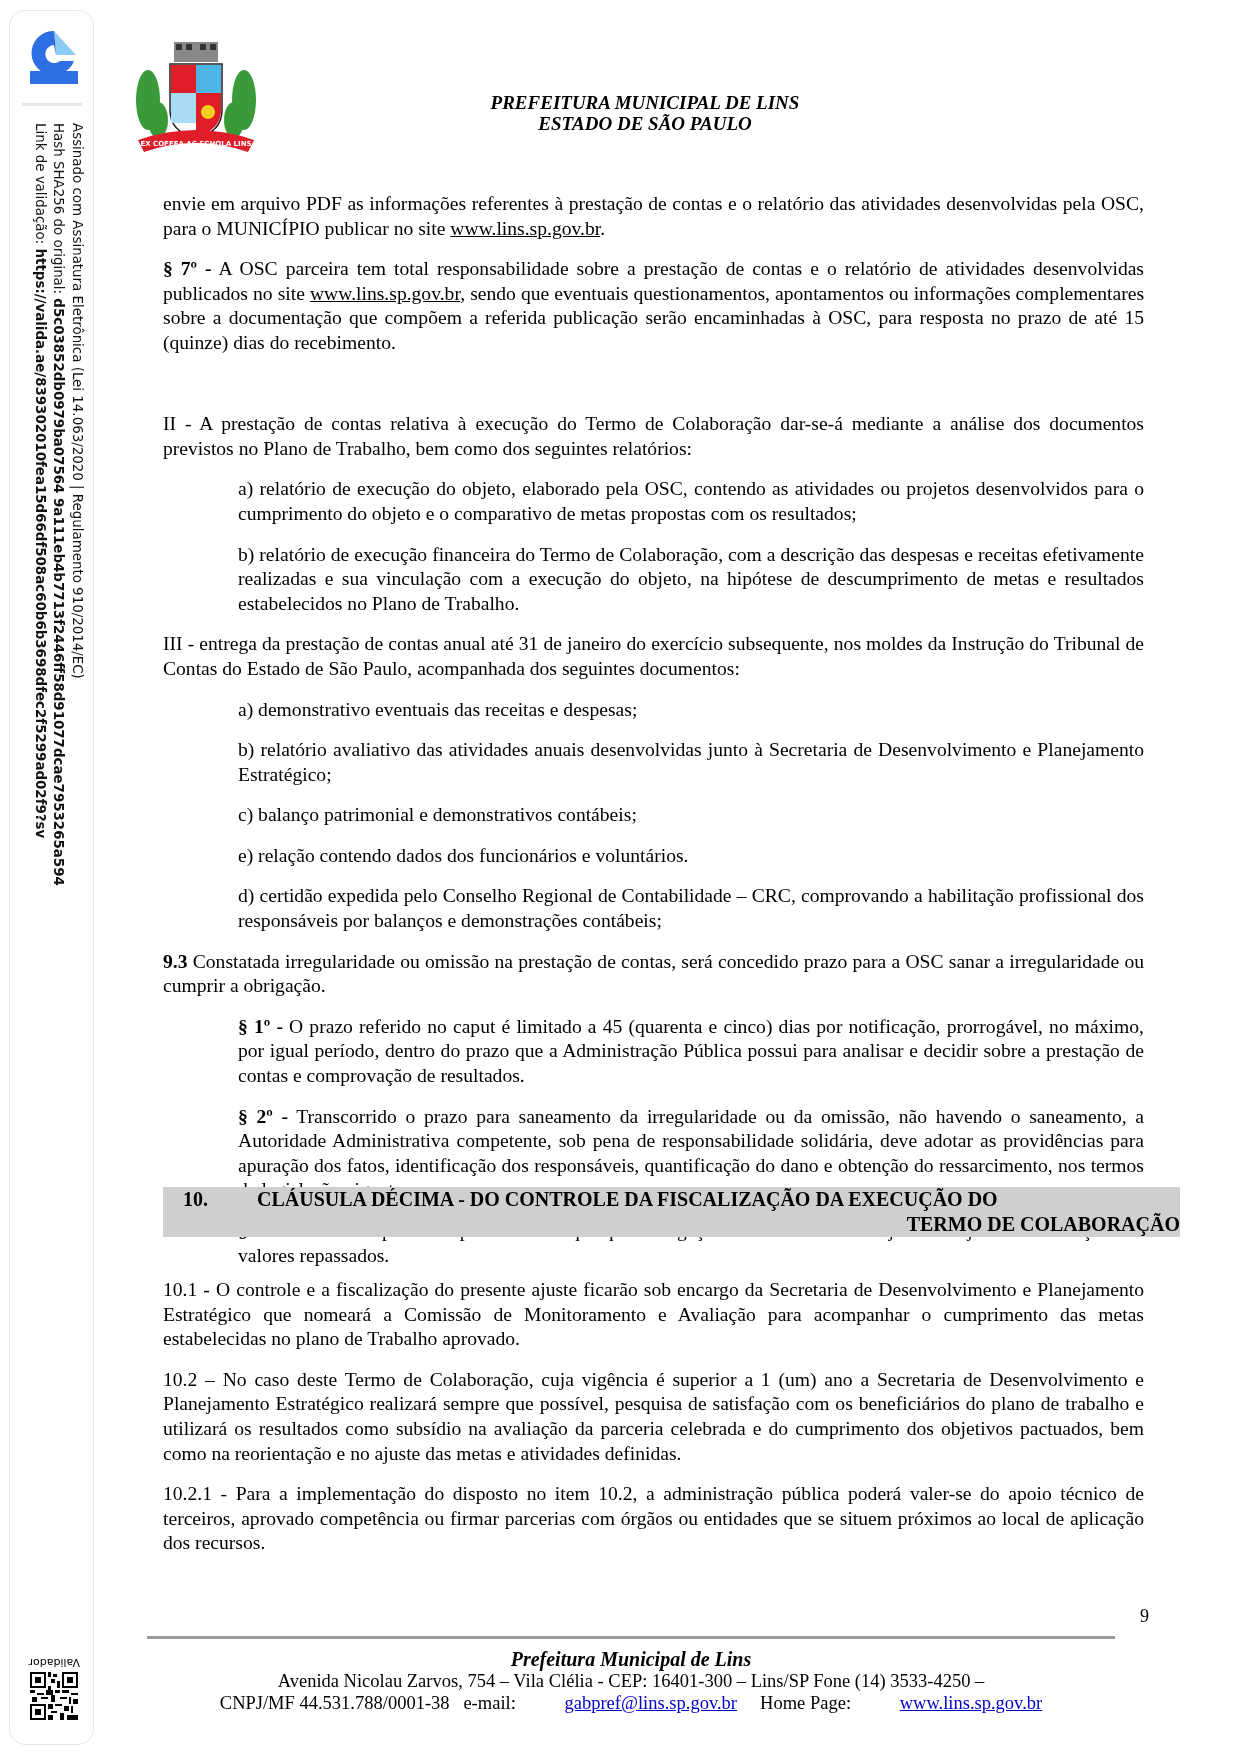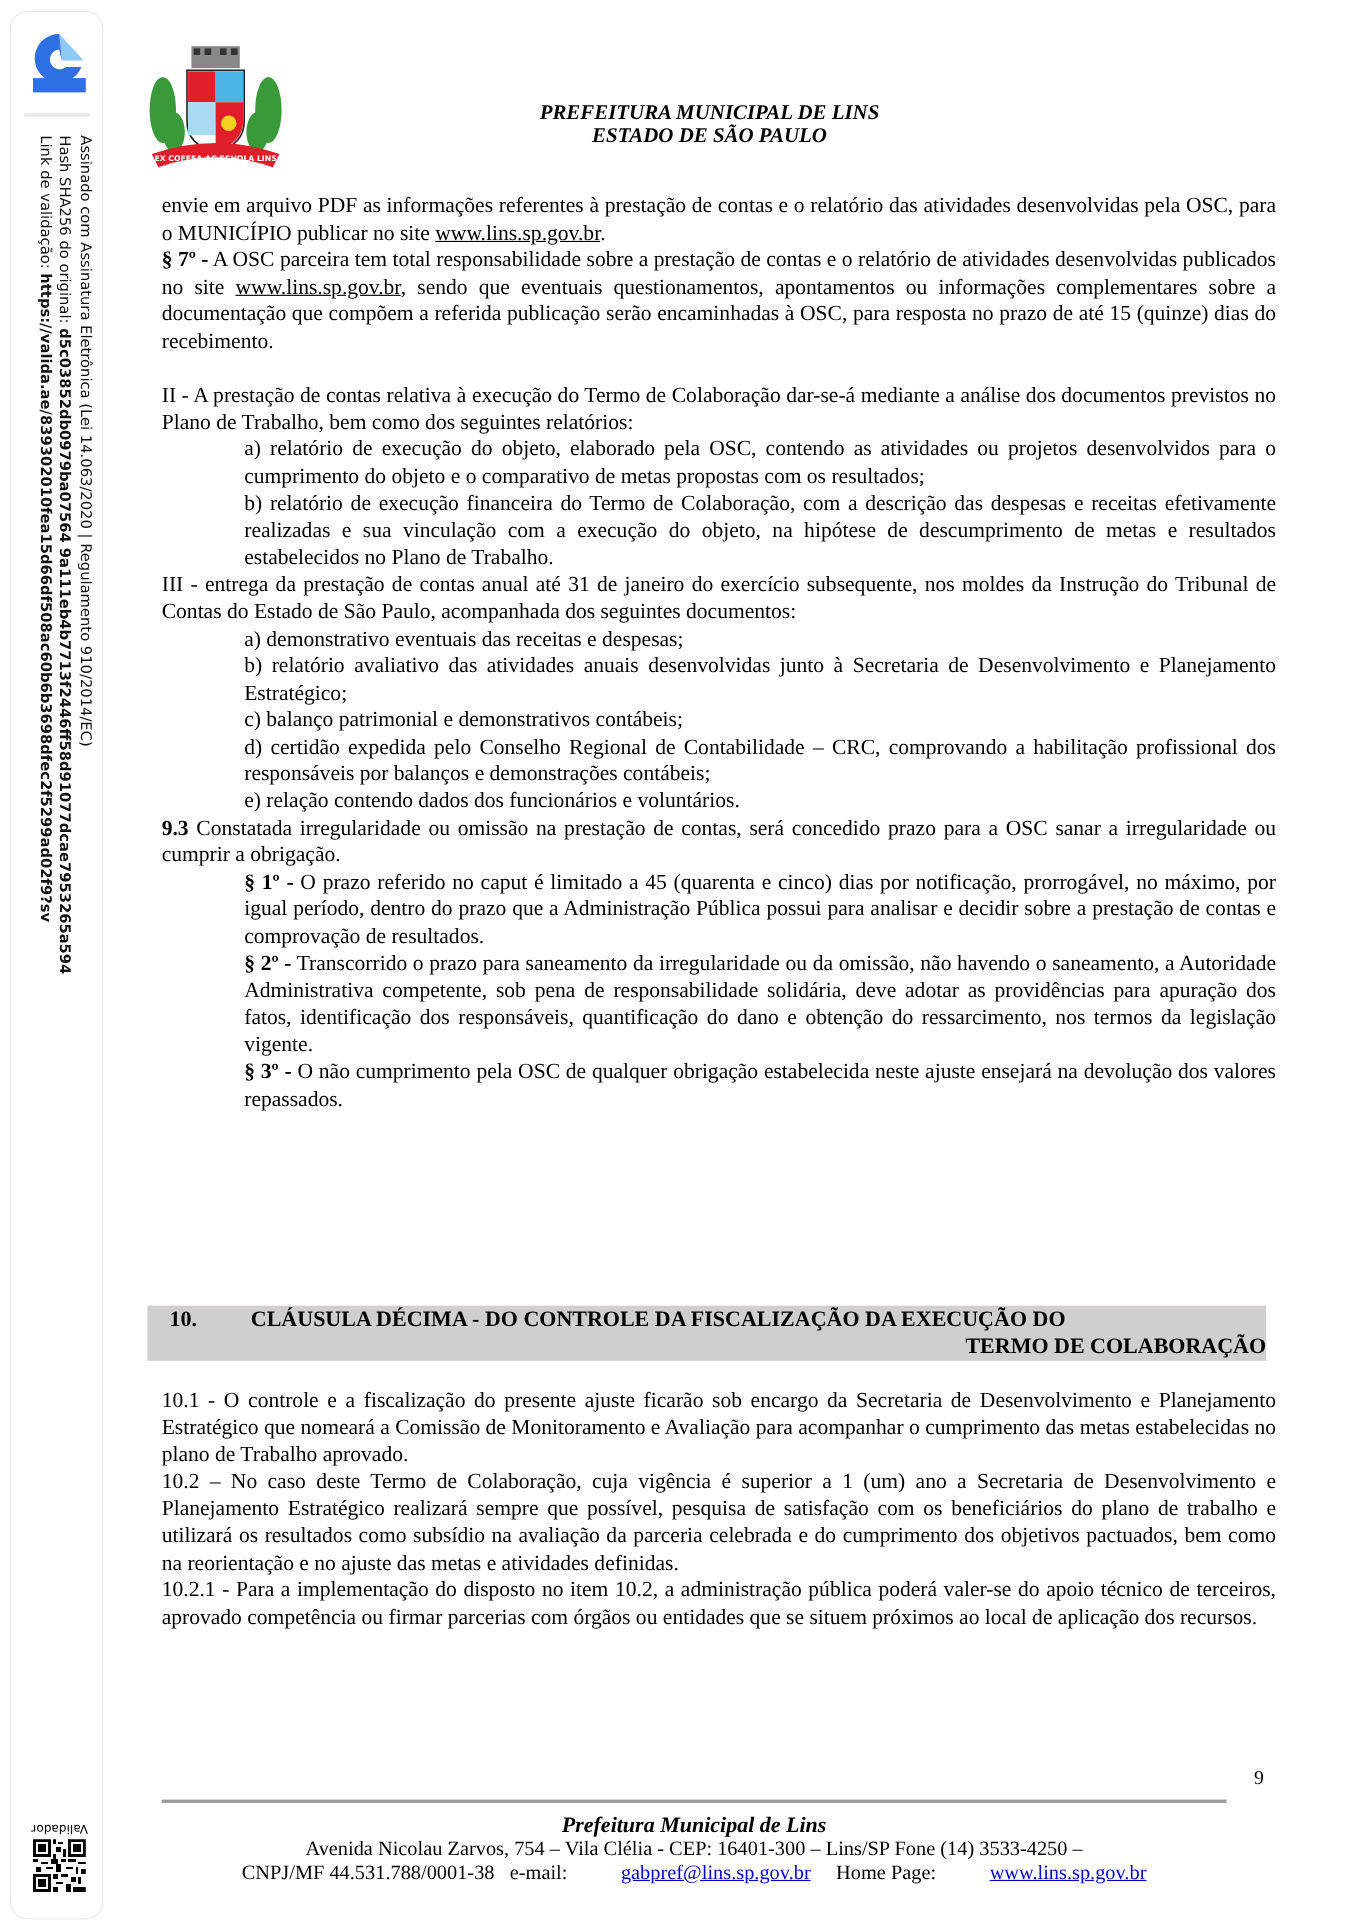--- a/index.html
+++ b/index.html
@@ -19,27 +19,27 @@
   .qr-label { font-family:"DejaVu Sans", sans-serif; font-size:11px; transform:rotate(180deg); text-align:center; display:block; margin-bottom:3px; }
   .qr { width:48px; height:48px; }
 
   
   .crest { position:absolute; left:128px; top:40px; width:136px; height:122px; }
   .hdr { position:absolute; left:420px; top:92px; width:450px; text-align:center;
          font-weight:bold; font-style:italic; font-size:19px; line-height:21px; }
 
   
   .page { position:absolute; left:147px; width:1013px; font-size:19.6px; line-height:24.6px; text-align:justify; }
-  .page p { margin:0; }
+  .page p { margin:16px; }
   .ind { padding-left:75px; }
   .gap { height:24.6px; }
   .u { text-decoration:underline; }
   .b { font-weight:bold; }
 
-  .clause { position:absolute; left:134px; top:1187px; width:1017px; background:#d0cece;
+  .clause { position:absolute; left:163px; top:1187px; width:1017px; background:#d0cece;
             font-weight:bold; font-size:20px; line-height:25px; }
   .clause .row1 { display:flex; padding-left:20px; }
   .clause .num { width:74px; }
   .clause .row2 { text-align:right; padding-left:23px; }
 
   
   .pgnum { position:absolute; left:1140px; top:1606px; font-size:18px; }
   .foot-rule { position:absolute; left:147px; top:1636px; width:968px; height:3px; background:#9a9a9a; }
   .foot { position:absolute; left:147px; top:1648px; width:968px; text-align:center; font-size:18.5px; line-height:22px; }
   .foot .name { font-weight:bold; font-style:italic; font-size:20px; }
@@ -103,22 +103,22 @@
   <p><span>envie em arquivo PDF as informações referentes à prestação de contas e o relatório das atividades desenvolvidas pela OSC, para o MUNICÍPIO publicar no site </span><span class="u">www.lins.sp.gov.br</span><span>.</span></p>
   <p><span class="b">§ 7º -</span><span> A OSC parceira tem total responsabilidade sobre a prestação de contas e o relatório de atividades desenvolvidas publicados no site </span><span class="u">www.lins.sp.gov.br</span><span>, sendo que eventuais questionamentos, apontamentos ou informações complementares sobre a documentação que compõem a referida publicação serão encaminhadas à OSC, para resposta no prazo de até 15 (quinze) dias do recebimento.</span></p>
   <div class="gap"></div>
   <p>II - A prestação de contas relativa à execução do Termo de Colaboração dar-se-á mediante a análise dos documentos previstos no Plano de Trabalho, bem como dos seguintes relatórios:</p>
   <p class="ind">a) relatório de execução do objeto, elaborado pela OSC, contendo as atividades ou projetos desenvolvidos para o cumprimento do objeto e o comparativo de metas propostas com os resultados;</p>
   <p class="ind">b) relatório de execução financeira do Termo de Colaboração, com a descrição das despesas e receitas efetivamente realizadas e sua vinculação com a execução do objeto, na hipótese de descumprimento de metas e resultados estabelecidos no Plano de Trabalho.</p>
   <p>III - entrega da prestação de contas anual até 31 de janeiro do exercício subsequente, nos moldes da Instrução do Tribunal de Contas do Estado de São Paulo, acompanhada dos seguintes documentos:</p>
   <p class="ind">a) demonstrativo eventuais das receitas e despesas;</p>
   <p class="ind">b) relatório avaliativo das atividades anuais desenvolvidas junto à Secretaria de Desenvolvimento e Planejamento Estratégico;</p>
   <p class="ind">c) balanço patrimonial e demonstrativos contábeis;</p>
+  <p class="ind">e) relação contendo dados dos funcionários e voluntários.</p>
   <p class="ind">d) certidão expedida pelo Conselho Regional de Contabilidade – CRC, comprovando a habilitação profissional dos responsáveis por balanços e demonstrações contábeis;</p>
-  <p class="ind">e) relação contendo dados dos funcionários e voluntários.</p>
   <p><span class="b">9.3</span><span> Constatada irregularidade ou omissão na prestação de contas, será concedido prazo para a OSC sanar a irregularidade ou cumprir a obrigação.</span></p>
   <p class="ind"><span class="b">§ 1º -</span><span> O prazo referido no caput é limitado a 45 (quarenta e cinco) dias por notificação, prorrogável, no máximo, por igual período, dentro do prazo que a Administração Pública possui para analisar e decidir sobre a prestação de contas e comprovação de resultados.</span></p>
   <p class="ind"><span class="b">§ 2º -</span><span> Transcorrido o prazo para saneamento da irregularidade ou da omissão, não havendo o saneamento, a Autoridade Administrativa competente, sob pena de responsabilidade solidária, deve adotar as providências para apuração dos fatos, identificação dos responsáveis, quantificação do dano e obtenção do ressarcimento, nos termos da legislação vigente.</span></p>
   <p class="ind"><span class="b">§ 3º -</span><span> O não cumprimento pela OSC de qualquer obrigação estabelecida neste ajuste ensejará na devolução dos valores repassados.</span></p>
 </div>
 
 <div class="clause">
   <div class="row1">
     <span class="num">10.</span>
     <span>CLÁUSULA DÉCIMA - DO CONTROLE DA FISCALIZAÇÃO DA EXECUÇÃO DO</span>

